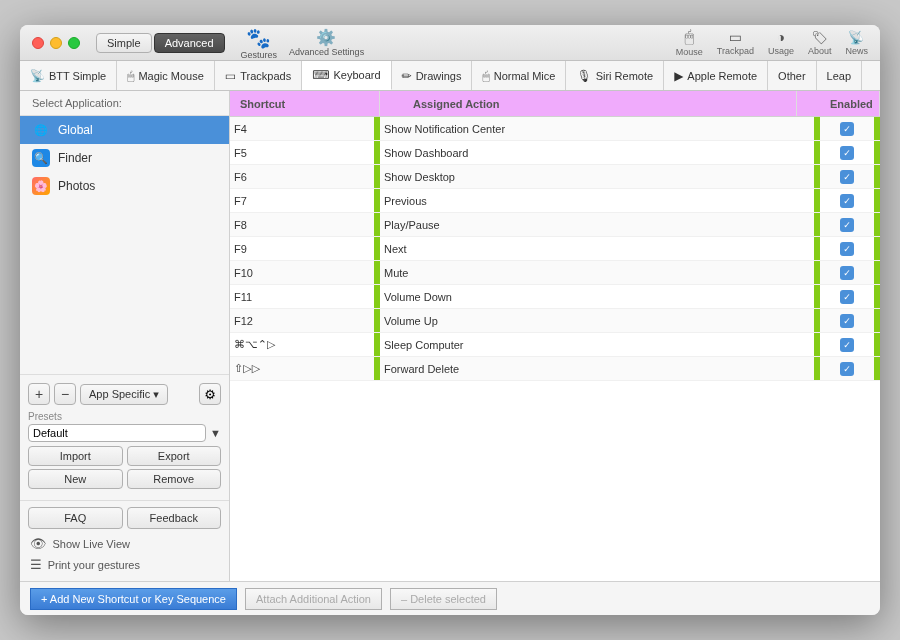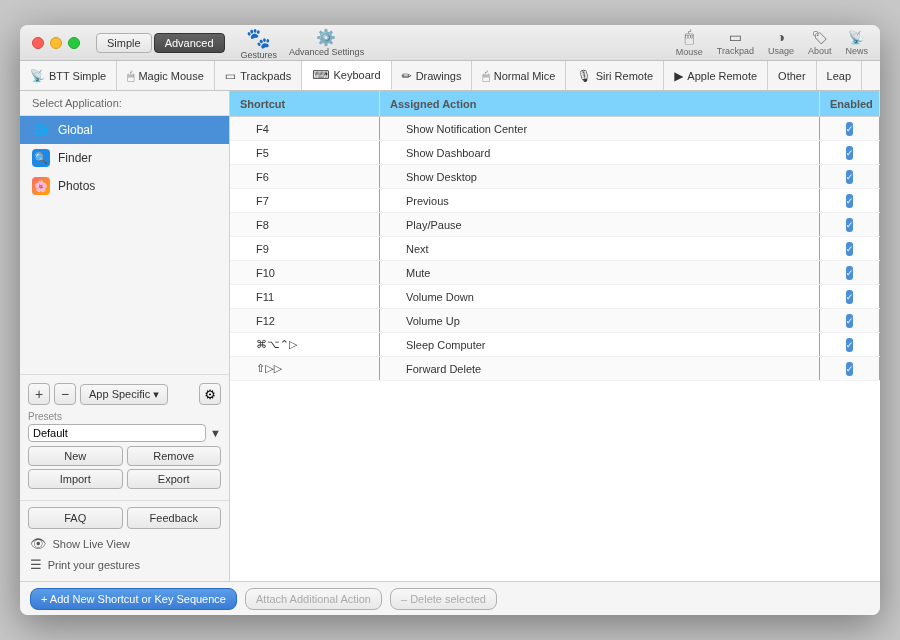--- a/index.html
+++ b/index.html
@@ -286,23 +286,24 @@
     
     .table-area {
       flex: 1;
       display: flex;
       flex-direction: column;
       background: white;
     }
     .table-header {
       display: grid;
       grid-template-columns: 150px 1fr 60px;
-      background: #7dd3fc;
+      background: #f0abfc;
       border-bottom: 1px solid #d0d0d0;
       height: 26px;
+      gap: 23px;
     }
     .th {
       display: flex;
       align-items: center;
       padding: 0 10px;
       font-size: 11px;
       color: #555;
       font-weight: 600;
       border-right: 1px solid #ddd;
     }
@@ -314,24 +315,24 @@
       display: grid;
       grid-template-columns: 150px 1fr 60px;
       border-bottom: 1px solid #f0f0f0;
       height: 24px;
     }
     .table-row:nth-child(odd) { background: #fafafa; }
     .table-row:nth-child(even) { background: white; }
     .td {
       display: flex;
       align-items: center;
-      padding: 0 26px;
-      font-size: 11px;
-      color: #333;
-      border-right: 1px solid #84cc16;
+      padding: 0 4px;
+      font-size: 11px;
+      color: #333;
+      border-right: 6px solid #84cc16;
     }
     .td.center { justify-content: center; }
     .checkmark {
       width: 14px;
       height: 14px;
       background: #4a90d9;
       border-radius: 3px;
       display: flex;
       align-items: center;
       justify-content: center;
@@ -346,21 +347,21 @@
       align-items: center;
       padding: 4px 10px;
       gap: 8px;
       flex-shrink: 0;
       height: 34px;
     }
     .bottom-btn {
       font-size: 11px;
       padding: 4px 10px;
       border: 1px solid #b0b0b0;
-      border-radius: 8px;
+      border-radius: 0;
       background: linear-gradient(to bottom, #f8f8f8, #e8e8e8);
       cursor: pointer;
       color: #333;
       white-space: nowrap;
     }
     .bottom-btn.primary {
       background: linear-gradient(to bottom, #5a9de8, #3a7cd5);
       color: white;
       border-color: #2a6cc5;
     }
@@ -486,26 +487,26 @@
         </div>
         <div class="presets-section">
           <div class="presets-label">Presets</div>
           <div class="preset-select-row">
             <select class="preset-select">
               <option>Default</option>
             </select>
             <span class="preset-select-arrow">▼</span>
           </div>
           <div class="preset-row">
+            <button class="preset-btn">Import</button>
+            <button class="preset-btn">Export</button>
+          </div>
+          <div class="preset-row">
             <button class="preset-btn">New</button>
             <button class="preset-btn">Remove</button>
-          </div>
-          <div class="preset-row">
-            <button class="preset-btn">Import</button>
-            <button class="preset-btn">Export</button>
           </div>
         </div>
       </div>
 
       <div class="bottom-buttons">
         <div class="faq-row">
           <button class="extra-btn">FAQ</button>
           <button class="extra-btn">Feedback</button>
         </div>
         <div class="live-view-row">

